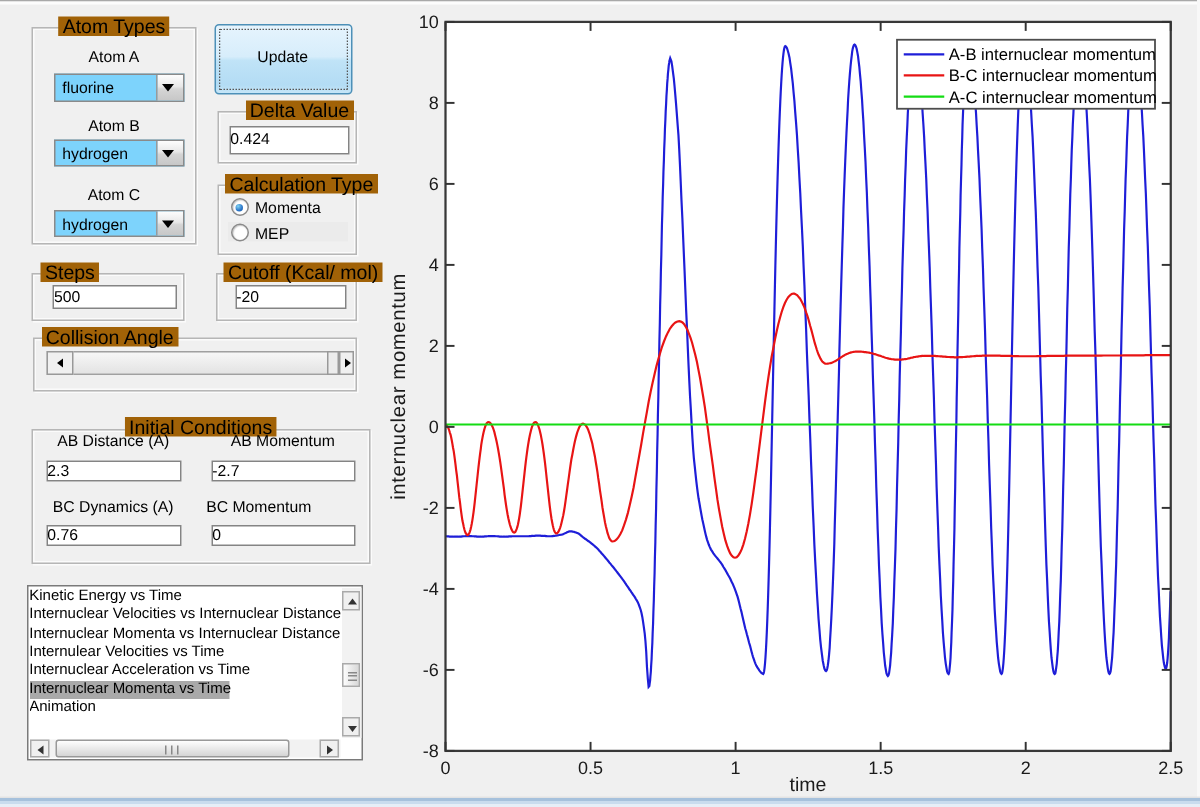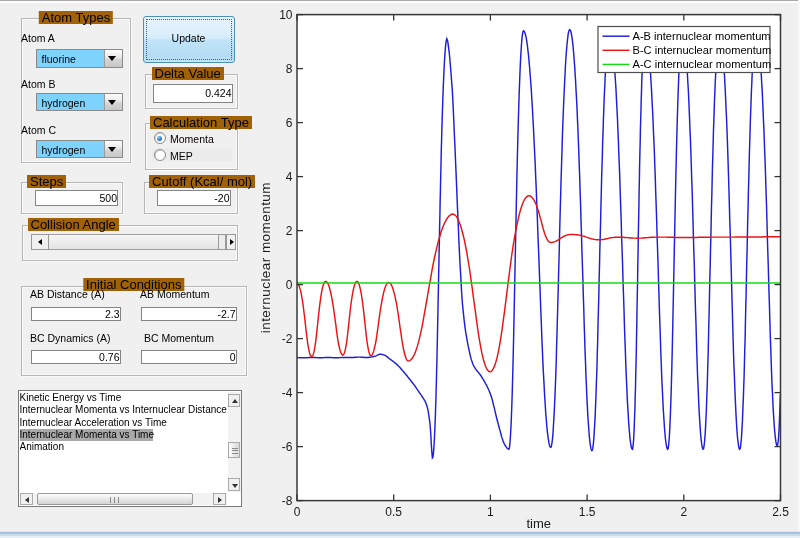--- a/index.html
+++ b/index.html
@@ -1,20 +1,20 @@
 <!DOCTYPE html>
 <html><head><meta charset="utf-8"><style>
 *{margin:0;padding:0;box-sizing:border-box}
 html,body{width:800px;height:538px;overflow:hidden}
 body{position:relative;background:#f0f0f0;font-family:"Liberation Sans",sans-serif;color:#000;}
 .abs{position:absolute}
 .panel{position:absolute;border:1px solid #b6b6b6;box-shadow:inset 0 0 0 1px #fbfbfb,1px 1px 0 #fbfbfb;}
 .ptitle{position:absolute;top:-8px;background:#a16207;font-size:13px;line-height:13px;padding:0 3px;white-space:nowrap}
-.lbl{position:absolute;font-size:10.5px;line-height:12px;white-space:nowrap;text-align:left}
-.edit{position:absolute;background:#fff;border:1px solid #848484;font-size:10.5px;text-align:right;line-height:16px}
+.lbl{position:absolute;font-size:10.5px;line-height:12px;white-space:nowrap;text-align:center}
+.edit{position:absolute;background:#fff;border:1px solid #848484;font-size:10.5px;text-align:left;line-height:16px}
 .dd{position:absolute;background:#7dd3fc;border:1px solid #8a8a8a;font-size:10.5px}
 .dd .tx{position:absolute;left:5px;top:2px;line-height:14px}
 .dd .btn{position:absolute;right:0;top:0;bottom:0;width:18px;background:linear-gradient(#fdfdfd,#e8e8e8 45%,#d5d5d5 55%,#c7c7c7);border-left:1px solid #9a9a9a;}
 .dd .ar{position:absolute;right:5.5px;top:50%;margin-top:-2px;width:0;height:0;border:4px solid transparent;border-top:5px solid #000;border-bottom:0}
 .radio{position:absolute;width:12px;height:12px;border-radius:50%;border:1px solid #8a8a8a;background:#fff;box-shadow:inset 0.5px 0.5px 1px #bbb}
 .radio.on::after{content:"";position:absolute;left:2.5px;top:2.5px;width:5px;height:5px;border-radius:50%;background:radial-gradient(circle at 35% 30%,#7fd3f2,#2a74c8 60%,#1c5a9e)}
 .sbtn{position:absolute;background:#f0f0f0;border:1px solid #999;}
 .tri{position:absolute;width:0;height:0}
 </style></head><body>
 
@@ -132,21 +132,21 @@
     <span class="btn"></span>
     <span class="ar"></span>
   </div>
 
 <div class="abs" style="left:142.5px;top:16px;width:92px;height:47px;border:1px solid #4d90b8;border-radius:3px;background:linear-gradient(#e6f4fd 0%,#d7edfb 46%,#c0e3f7 52%,#b3dcf4 88%,#c6e6f8 100%)">
   <div class="abs" style="left:2px;top:2px;right:2px;bottom:2px;border:1px dotted #555;border-radius:1px"></div>
   <div class="abs" style="left:0;top:15px;width:100%;text-align:center;font-size:10.5px">Update</div>
 </div>
 
 <div class="panel" style="left:144.5px;top:74px;width:93px;height:35px">
-  <span class="ptitle" style="left:6px">Delta Value</span>
+  <span class="ptitle" style="left:18px">Delta Value</span>
 </div>
 <div class="edit" style="left:152.5px;top:83.5px;width:80px;height:19px;line-height:17px">0.424</div>
 
 <div class="panel" style="left:145px;top:123px;width:93px;height:47px">
   <span class="ptitle" style="left:4px">Calculation Type</span>
 </div>
 <div class="radio on" style="left:153.5px;top:132px"></div>
 <div class="lbl" style="left:170px;top:133px;text-align:left">Momenta</div>
 <div class="abs" style="left:152px;top:148px;width:80px;height:13px;background:#ebebeb"></div>
 <div class="radio" style="left:153.5px;top:149px"></div>
@@ -177,28 +177,30 @@
 </div>
 
 <div class="panel" style="left:20.5px;top:286px;width:226.5px;height:90px">
   <span class="ptitle" style="left:50%;transform:translateX(-50%);top:-9px">Initial Conditions</span>
 </div>
 <div class="lbl" style="left:30px;top:288px;width:91px">AB Distance (A)</div>
 <div class="lbl" style="left:140px;top:288px;width:97px">AB Momentum</div>
 <div class="edit" style="left:30.5px;top:306.5px;width:90px;height:14.5px;line-height:12.5px">2.3</div>
 <div class="edit" style="left:140.5px;top:306.5px;width:96px;height:14.5px;line-height:12.5px">-2.7</div>
 <div class="lbl" style="left:30px;top:331.5px;width:91px">BC Dynamics (A)</div>
-<div class="lbl" style="left:144px;top:331.5px;width:97px">BC Momentum</div>
+<div class="lbl" style="left:124px;top:331.5px;width:97px">BC Momentum</div>
 <div class="edit" style="left:30.5px;top:349.5px;width:90px;height:14.5px;line-height:12.5px">0.76</div>
 <div class="edit" style="left:140.5px;top:349.5px;width:96px;height:14.5px;line-height:12.5px">0</div>
 
 <div class="abs" style="left:17.5px;top:390px;width:224.5px;height:117px;background:#fff;border:1px solid #7a7a7a">
   <div class="abs" style="left:1px;top:1px;right:13px;font-size:10px;line-height:12.35px;white-space:nowrap;overflow:hidden">
     <div>Kinetic Energy vs Time</div>
+    <div>Internuclear Velocities vs Internuclear Distance</div>
     <div>Internuclear Momenta vs Internuclear Distance</div>
+    <div>Internulear Velocities vs Time</div>
     <div>Internuclear Acceleration vs Time</div>
     <div style="background:#a9a9a9;width:133px">Internuclear Momenta vs Time</div>
     <div>Animation</div>
   </div>
 
   <div class="abs" style="right:0.5px;top:1px;width:12.5px;bottom:14px;background:#f2f2f2">
     <div class="sbtn" style="left:0;top:1.5px;width:12px;height:13px;border-color:#aaa">
         <span class="tri" style="left:3px;top:4.5px;border:3px solid transparent;border-bottom:4px solid #333;border-top:0"></span>
       </div>
     <div class="sbtn" style="left:0;top:50px;width:12px;height:16px;border-color:#aaa;background:linear-gradient(90deg,#fdfdfd,#d8d8d8)">

